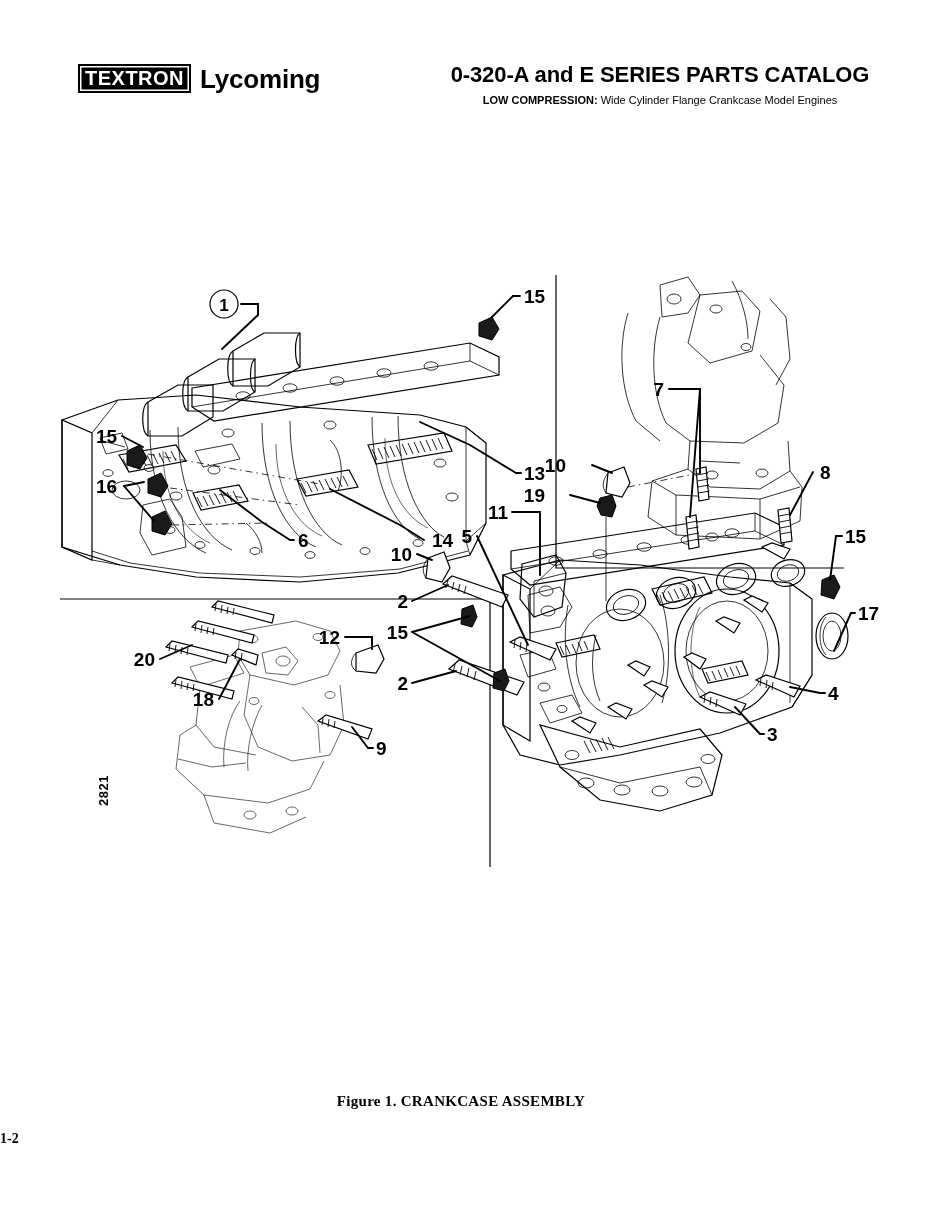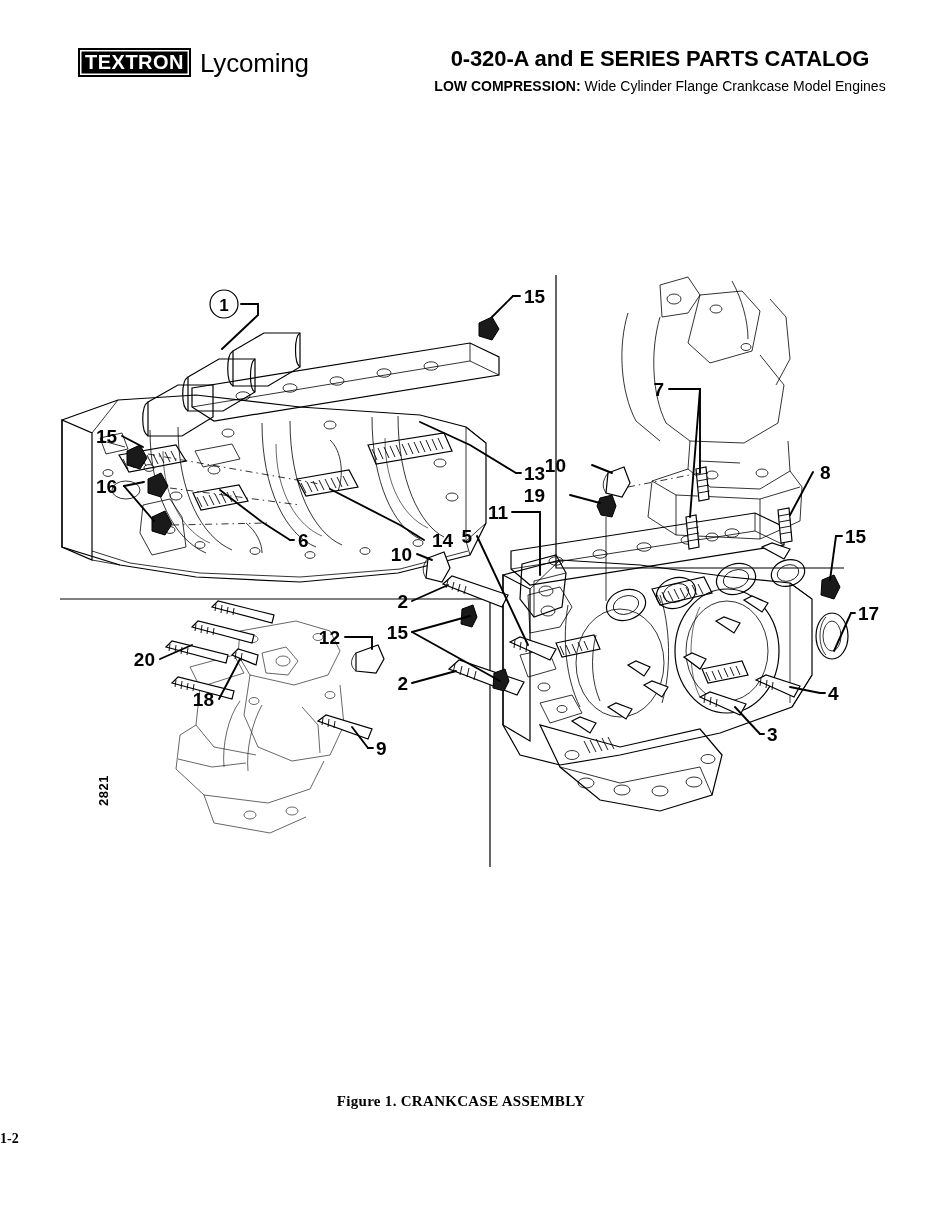--- a/index.html
+++ b/index.html
@@ -16,21 +16,21 @@
     position: relative;
     width: 938px;
     height: 1213px;
     background: #ffffff;
     overflow: hidden;
   }
 
   
   #header {
     position: absolute;
-    left: 0; top: 0;
+    left: 0; top: 16px;
     width: 938px;
     height: 110px;
   }
   #brand {
     position: absolute;
     left: 78px;
     top: 48px;
     display: flex;
     align-items: center;
     white-space: nowrap;
@@ -42,21 +42,21 @@
     font-weight: bold;
     font-size: 20px;
     letter-spacing: 0.5px;
     padding: 2px 5px 3px 5px;
     line-height: 1;
     border: 2px solid #000;
     box-shadow: inset 0 0 0 1.5px #fff;
   }
   #brand-name {
     font-family: "Liberation Sans", sans-serif;
-    font-weight: normal;
+    font-weight: bold;
     font-size: 26px;
     margin-left: 9px;
     line-height: 1;
     letter-spacing: -0.2px;
   }
   #title-block {
     position: absolute;
     left: 420px;
     top: 46px;
     width: 480px;
@@ -64,21 +64,21 @@
   }
   #doc-title {
     font-family: "Liberation Sans", sans-serif;
     font-weight: bold;
     font-size: 22px;
     letter-spacing: -0.1px;
     white-space: nowrap;
   }
   #doc-subtitle {
     font-family: "Liberation Sans", sans-serif;
-    font-size: 14px;
+    font-size: 11px;
     margin-top: 6px;
     white-space: nowrap;
   }
   #doc-subtitle .bold {
     font-weight: bold;
   }
 
   
   #figure-area {
     position: absolute;

